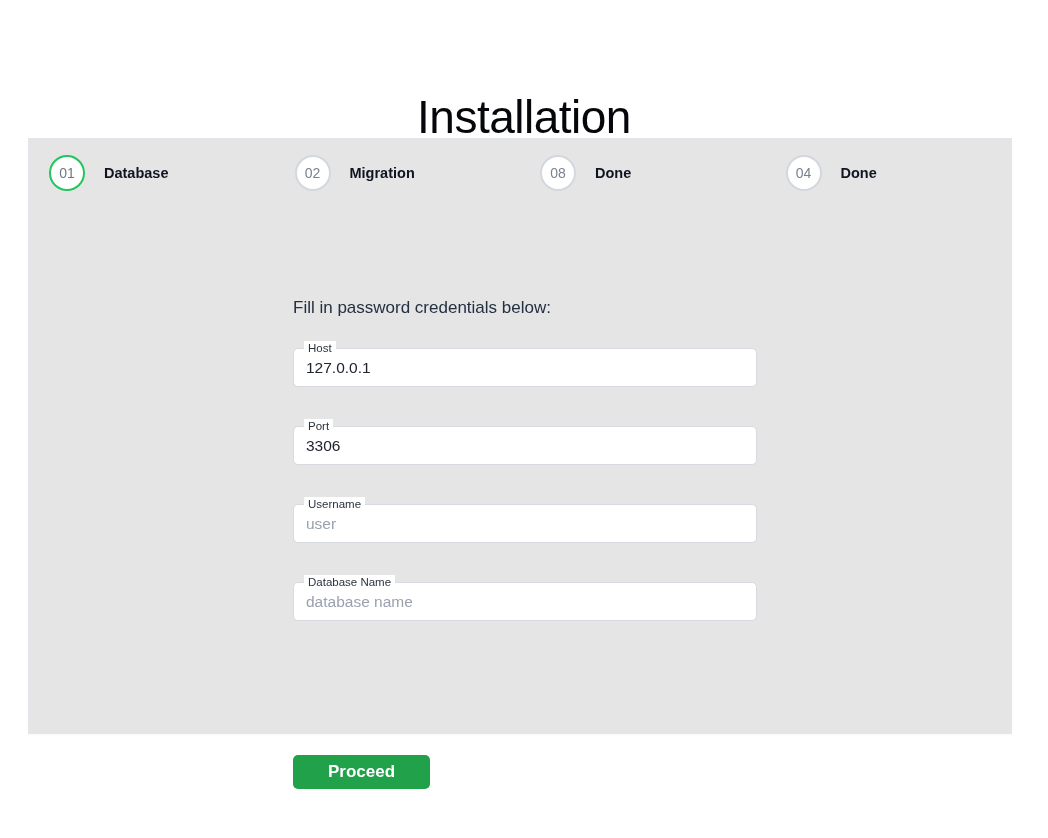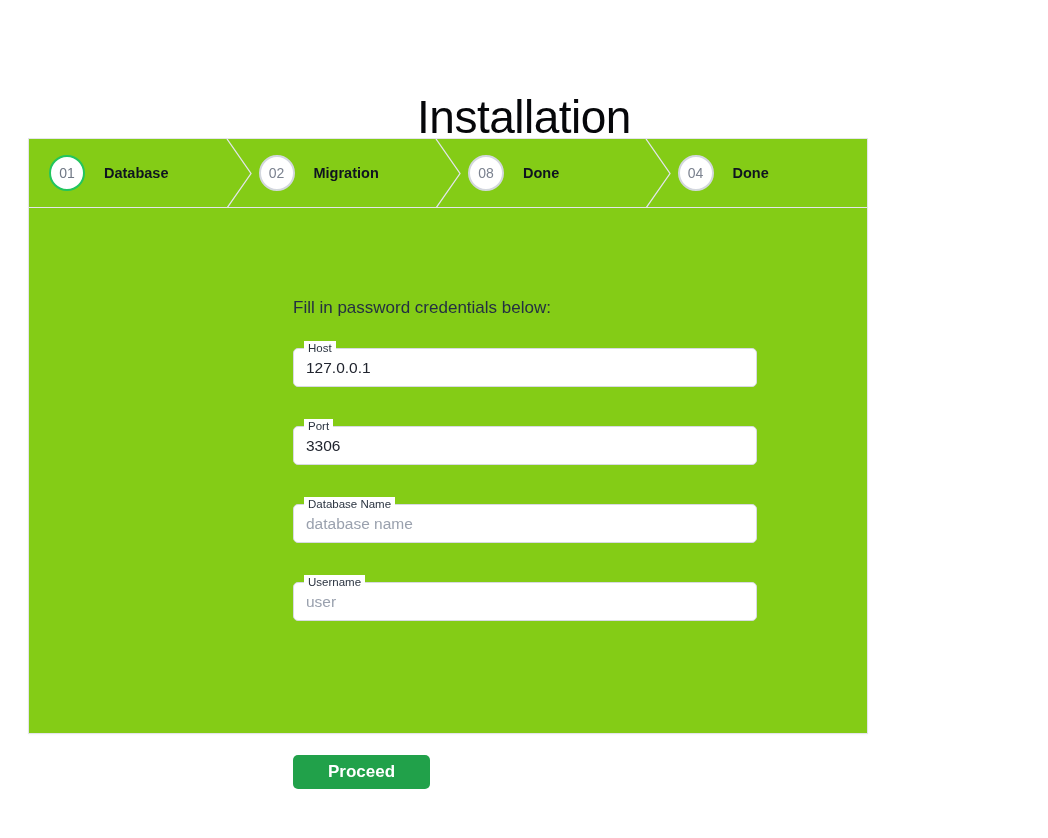--- a/index.html
+++ b/index.html
@@ -34,23 +34,23 @@
     font-weight: normal;
     letter-spacing: -0.5px;
     color: #06070a;
   }
 
   
   .card {
     position: absolute;
     left: 28px;
     top: 138px;
-    width: 840px;
+    width: 984px;
     height: 596px;
-    background: #84cc16;
+    background: #e5e5e5;
     border: 1px solid #e3e5ea;
     border-radius: 0;
     box-shadow: 0 1px 2px rgba(16,24,40,0.03);
   }
 
   
   .stepper {
     position: relative;
     display: flex;
     height: 69px;
@@ -257,30 +257,30 @@
         </div>
 
         <div class="field">
           <div class="field-box"></div>
           <div class="field-notch">Port</div>
           <input class="field-input" type="text" value="3306" placeholder="" style="">
         </div>
 
         <div class="field">
           <div class="field-box"></div>
+          <div class="field-notch">Username</div>
+          <input class="field-input" type="text" value="" placeholder="user" style="">
+        </div>
+
+        <div class="field">
+          <div class="field-box"></div>
           <div class="field-notch">Database Name</div>
           <input class="field-input" type="text" value="" placeholder="database name" style="">
         </div>
 
-        <div class="field">
-          <div class="field-box"></div>
-          <div class="field-notch">Username</div>
-          <input class="field-input" type="text" value="" placeholder="user" style="">
-        </div>
-
 
       </form>
 
       <button class="btn-proceed">Proceed</button>
 
     </div>
 
   </div>
 </div>
 

